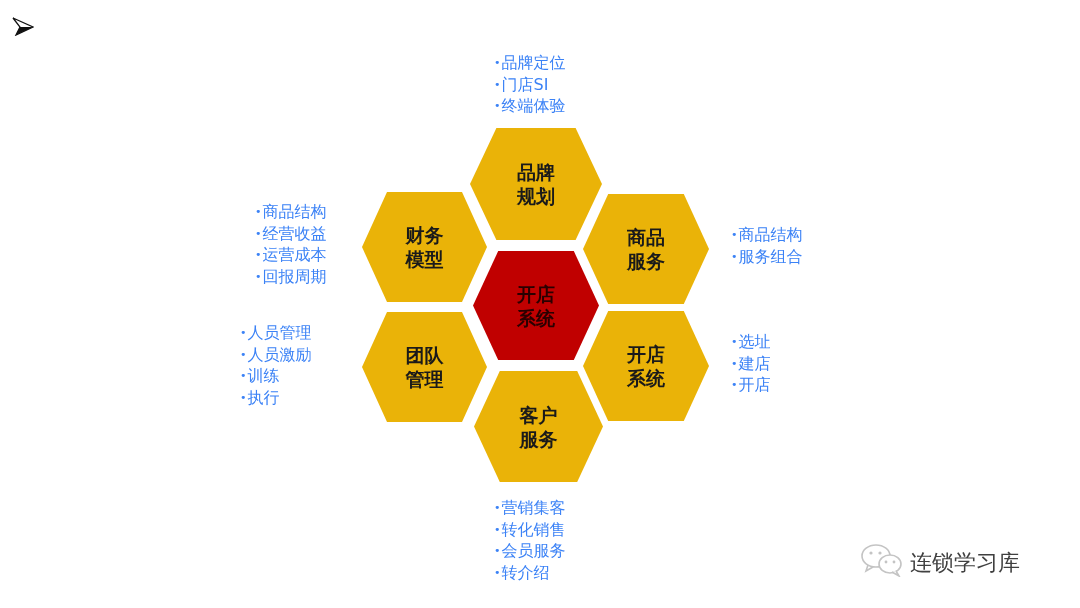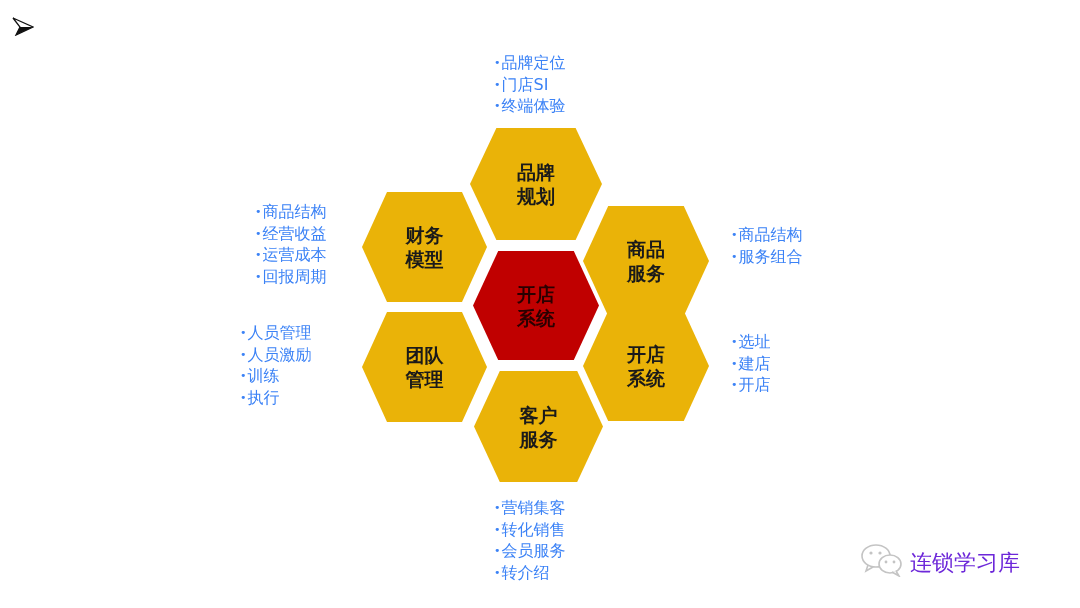--- a/index.html
+++ b/index.html
@@ -31,21 +31,21 @@
     .hex.red { background: #C00000; color: #2a0000; }
     .hex-label span { display: block; }
     .list {
       position: absolute; font-size: 16px; font-weight: normal; line-height: 21.5px;
       color: #3b82f6;
     }
     .list .li { white-space: nowrap; }
     .list .li::before { content: "•"; font-size: 11px; vertical-align: 2px; margin-right: 1px; }
     .watermark {
       position: absolute; left: 860px; top: 543px; display: flex; align-items: center;
-      color: #6d28d9; font-size: 22px;
+      color: #404040; font-size: 22px;
     }
     .watermark svg { margin-right: 6px; }
   </style>
 </head>
 <body>
 
 <div class="title-row">
   <span class="title-arrow">
     <svg width="22" height="20" viewBox="0 0 22 20">
       <polygon points="1,2 21,11 4,19 8,11" fill="#ffffff" stroke="#111" stroke-width="1.3"></polygon>
@@ -61,21 +61,21 @@
     </div>
 </div>
 
 <div class="hex gray" style="left:362px; top:192px; width:125px; height:110px;">
   <div class="hex-label">
       <span>财务</span>
       <span>模型</span>
     </div>
 </div>
 
-<div class="hex gray" style="left:583px; top:206px; width:126px; height:110px;text-align:center;">
+<div class="hex gray" style="left:583px; top:194px; width:126px; height:110px;text-align:center;">
   <div class="hex-label">
       <span>商品</span>
       <span>服务</span>
     </div>
 </div>
 
 <div class="hex red" style="left:473px; top:251px; width:126px; height:109px;">
   <div class="hex-label">
       <span>开店</span>
       <span>系统</span>

